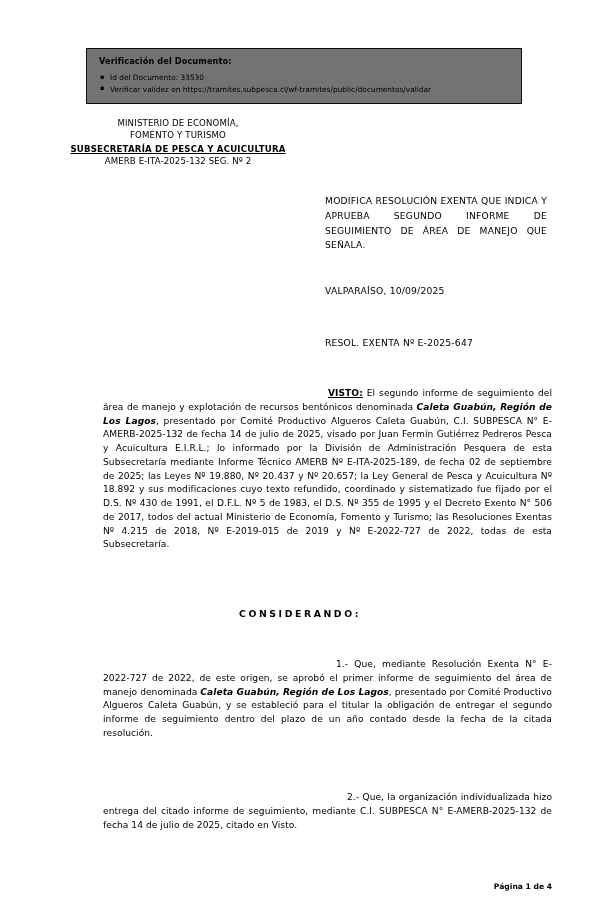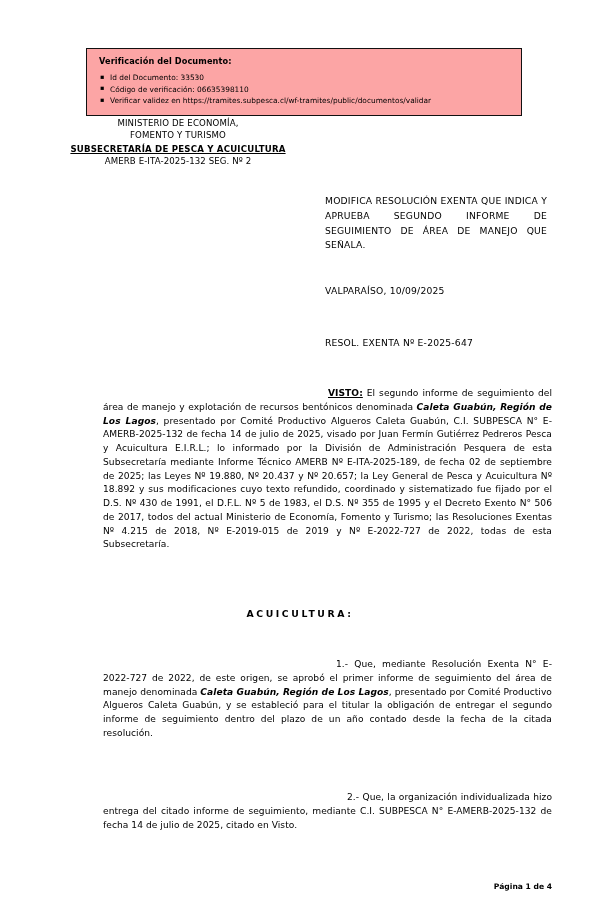--- a/index.html
+++ b/index.html
@@ -25,21 +25,21 @@
 
   
   .verif-box {
     position: absolute;
     left: 86px;
     top: 48px;
     width: 436px;
     border: 1px solid #111111;
     box-sizing: border-box;
     padding: 7px 10px 8px 12px;
-    background: #fca5a5;
+    background: #737373;
   }
   .verif-title {
     font-size: 8.2px;
     font-weight: bold;
     letter-spacing: 0.1px;
     margin-bottom: 6px;
   }
   .verif-list {
     margin: 0;
     padding: 0;
@@ -173,21 +173,20 @@
 </style>
 </head>
 <body>
 
 <div class="page">
 
   <div class="verif-box">
     <div class="verif-title">Verificación del Documento:</div>
     <ul class="verif-list">
       <li>Id del Documento: 33530</li>
-      <li>Código de verificación: 06635398110</li>
       <li>Verificar validez en https://tramites.subpesca.cl/wf-tramites/public/documentos/validar</li>
     </ul>
   </div>
 
   <div class="ministry">
     <span class="line1">MINISTERIO DE ECONOMÍA,</span>
     <span class="line2">FOMENTO Y TURISMO</span>
     <span class="subsec">SUBSECRETARÍA DE PESCA Y ACUICULTURA</span>
     <span class="amerb">AMERB E-ITA-2025-132 SEG. Nº 2</span>
   </div>
@@ -195,21 +194,21 @@
   <div class="title-block">MODIFICA RESOLUCIÓN EXENTA QUE INDICA Y APRUEBA SEGUNDO INFORME DE SEGUIMIENTO DE ÁREA DE MANEJO QUE SEÑALA.</div>
 
   <div class="city-date">VALPARAÍSO, 10/09/2025</div>
 
   <div class="resol-num">RESOL. EXENTA Nº E-2025-647</div>
 
   <div class="body-wrap">
     <p class="para"><span class="lead-space"></span><b class="kw">VISTO:</b><span> El segundo informe de seguimiento del área de manejo y explotación de recursos bentónicos denominada </span><i class="bi">Caleta Guabún, Región de Los Lagos</i><span>, presentado por Comité Productivo Algueros Caleta Guabún, C.I. SUBPESCA N° E-AMERB-2025-132 de fecha 14 de julio de 2025, visado por Juan Fermín Gutiérrez Pedreros Pesca y Acuicultura E.I.R.L.; lo informado por la División de Administración Pesquera de esta Subsecretaría mediante Informe Técnico AMERB Nº E-ITA-2025-189, de fecha 02 de septiembre de 2025; las Leyes Nº 19.880, Nº 20.437 y Nº 20.657; la Ley General de Pesca y Acuicultura Nº 18.892 y sus modificaciones cuyo texto refundido, coordinado y sistematizado fue fijado por el D.S. Nº 430 de 1991, el D.F.L. Nº 5 de 1983, el D.S. Nº 355 de 1995 y el Decreto Exento N° 506 de 2017, todos del actual Ministerio de Economía, Fomento y Turismo; las Resoluciones Exentas Nº 4.215 de 2018, Nº E-2019-015 de 2019 y Nº E-2022-727 de 2022, todas de esta Subsecretaría.</span></p>
   </div>
 
-  <div class="considerando">ACUICULTURA:</div>
+  <div class="considerando">CONSIDERANDO:</div>
 
   <div class="body-wrap-2">
     <p class="para"><span class="lead-space-2"></span><span>1.- Que, mediante Resolución Exenta N° E-2022-727 de 2022, de este origen, se aprobó el primer informe de seguimiento del área de manejo denominada </span><i class="bi">Caleta Guabún, Región de Los Lagos</i><span>, presentado por Comité Productivo Algueros Caleta Guabún, y se estableció para el titular la obligación de entregar el segundo informe de seguimiento dentro del plazo de un año contado desde la fecha de la citada resolución.</span></p>
   </div>
 
   <div class="body-wrap-3">
     <p class="para"><span class="lead-space-3"></span><span>2.- Que, la organización individualizada hizo entrega del citado informe de seguimiento, mediante C.I. SUBPESCA N° E-AMERB-2025-132 de fecha 14 de julio de 2025, citado en Visto.</span></p>
   </div>
 
   <div class="footer">Página 1 de 4</div>

